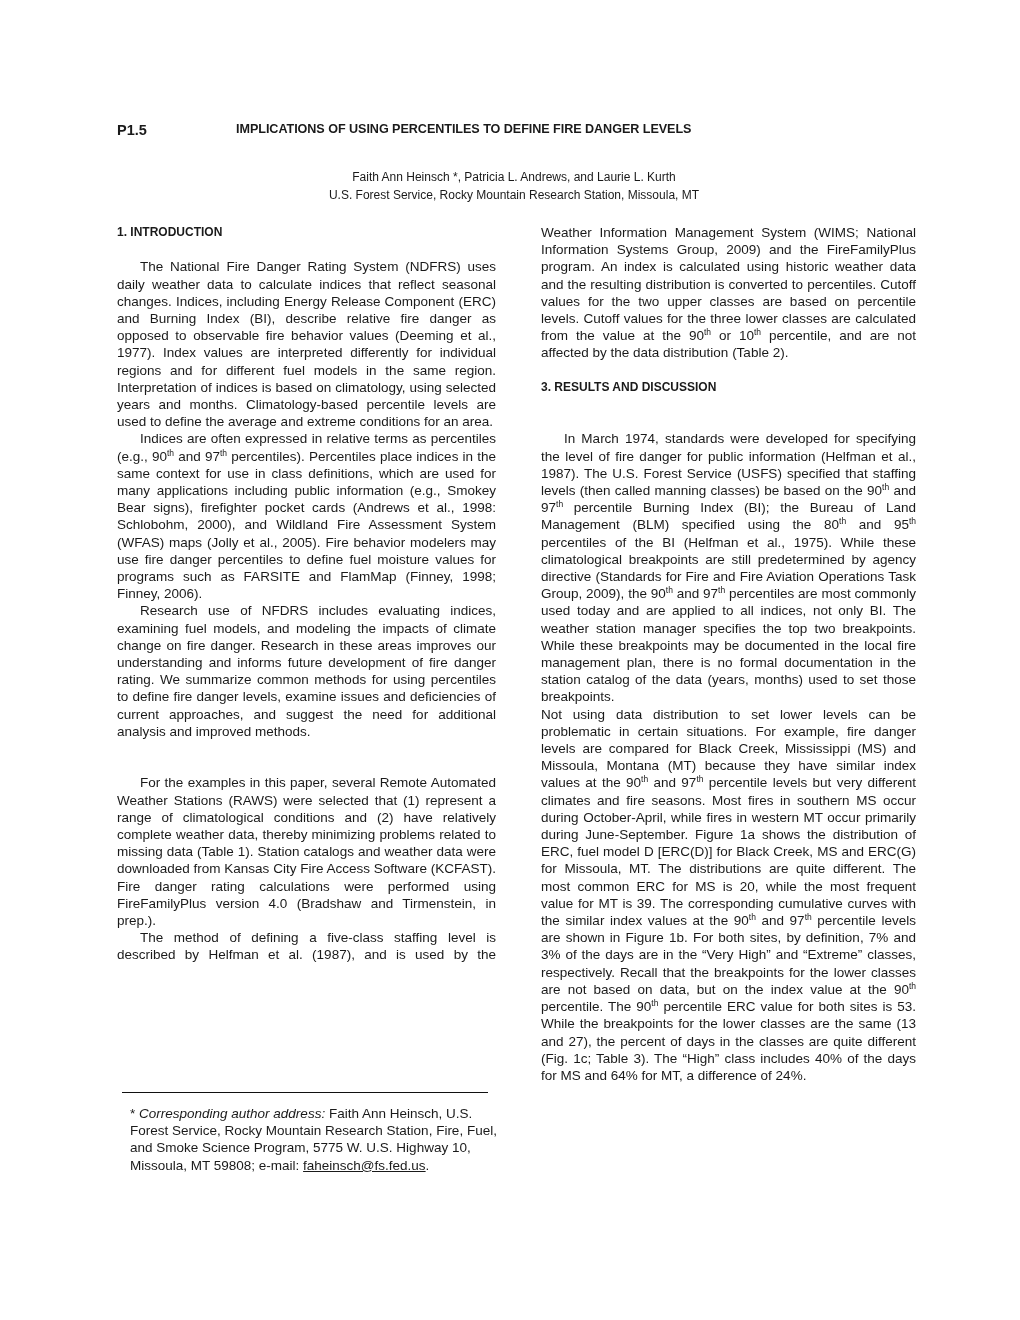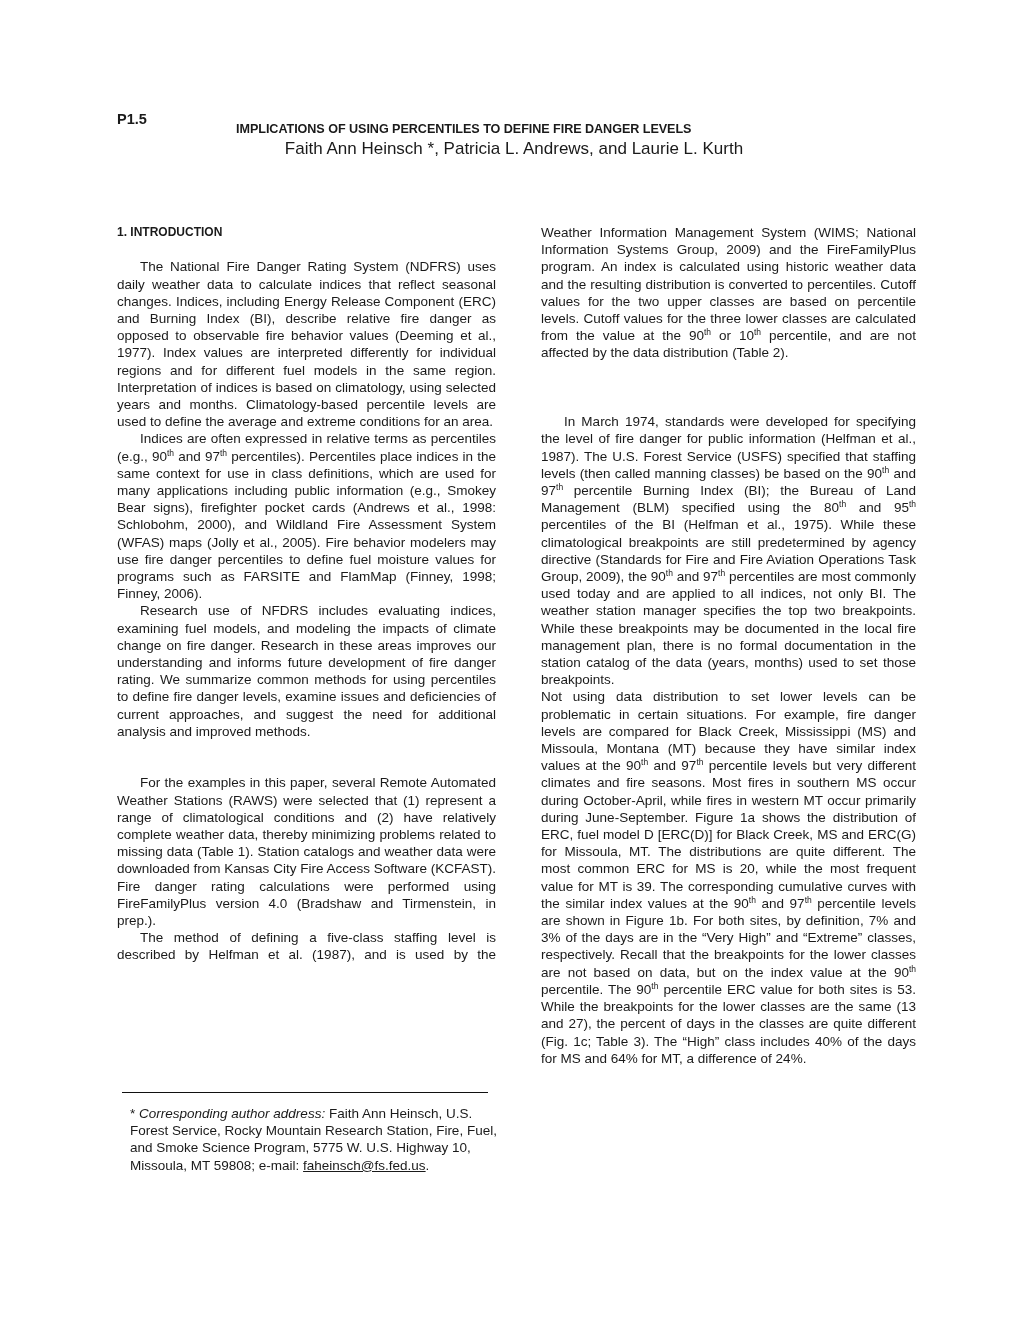--- a/index.html
+++ b/index.html
@@ -11,39 +11,39 @@
       width: 1020px;
       height: 1320px;
       position: relative;
       font-family: "Liberation Sans", sans-serif;
       color: #1a1a1a;
       overflow: hidden;
     }
     .page-id {
       position: absolute;
       left: 117px;
-      top: 111px;
+      top: 122px;
       font-size: 14.5px;
       font-weight: bold;
     }
     .paper-title {
       position: absolute;
       left: 236px;
       top: 122px;
       font-size: 12.6px;
       font-weight: bold;
       letter-spacing: -0.05px;
     }
     .authors {
       position: absolute;
       left: 0;
       width: 1020px;
-      top: 140px;
+      top: 168px;
       text-align: center;
-      font-size: 17px;
+      font-size: 12px;
       line-height: 18px;
     }
     .authors div { padding-left: 8px; }
     .col {
       position: absolute;
       top: 224px;
       font-size: 13.5px;
       line-height: 17.2px;
       text-align: justify;
     }
@@ -96,39 +96,41 @@
 </head>
 <body>
 
 <div>
 
   <div class="page-id">P1.5</div>
   <div class="paper-title">IMPLICATIONS OF USING PERCENTILES TO DEFINE FIRE DANGER LEVELS</div>
 
   <div class="authors">
     <div>Faith Ann Heinsch *, Patricia L. Andrews, and Laurie L. Kurth</div>
+    <div>U.S. Forest Service, Rocky Mountain Research Station, Missoula, MT</div>
   </div>
 
   <div class="col col-left">
     <div class="heading">1. INTRODUCTION</div>
     <div class="gap"></div>
     <p class="indent">The National Fire Danger Rating System (NDFRS) uses daily weather data to calculate indices that reflect seasonal changes. Indices, including Energy Release Component (ERC) and Burning Index (BI), describe relative fire danger as opposed to observable fire behavior values (Deeming et al., 1977). Index values are interpreted differently for individual regions and for different fuel models in the same region. Interpretation of indices is based on climatology, using selected years and months. Climatology-based percentile levels are used to define the average and extreme conditions for an area.</p>
     <p class="indent"><span>Indices are often expressed in relative terms as percentiles (e.g., 90</span><sup>th</sup><span> and 97</span><sup>th</sup><span> percentiles). Percentiles place indices in the same context for use in class definitions, which are used for many applications including public information (e.g., Smokey Bear signs), firefighter pocket cards (Andrews et al., 1998: Schlobohm, 2000), and Wildland Fire Assessment System (WFAS) maps (Jolly et al., 2005). Fire behavior modelers may use fire danger percentiles to define fuel moisture values for programs such as FARSITE and FlamMap (Finney, 1998; Finney, 2006).</span></p>
     <p class="indent">Research use of NFDRS includes evaluating indices, examining fuel models, and modeling the impacts of climate change on fire danger. Research in these areas improves our understanding and informs future development of fire danger rating. We summarize common methods for using percentiles to define fire danger levels, examine issues and deficiencies of current approaches, and suggest the need for additional analysis and improved methods.</p>
     <div class="gap"></div>
     <div class="gap"></div>
     <p class="indent">For the examples in this paper, several Remote Automated Weather Stations (RAWS) were selected that (1) represent a range of climatological conditions and (2) have relatively complete weather data, thereby minimizing problems related to missing data (Table 1). Station catalogs and weather data were downloaded from Kansas City Fire Access Software (KCFAST). Fire danger rating calculations were performed using FireFamilyPlus version 4.0 (Bradshaw and Tirmenstein, in prep.).</p>
     <p class="indent" style="text-align-last: justify;">The method of defining a five-class staffing level is described by Helfman et al. (1987), and is used by the</p>
   </div>
 
   <div class="footnote-rule"></div>
   <div class="footnote"><span>* </span><em>Corresponding author address:</em><span> Faith Ann Heinsch, U.S. Forest Service, Rocky Mountain Research Station, Fire, Fuel, and Smoke Science Program, 5775 W. U.S. Highway 10, Missoula, MT 59808; e-mail: </span><a>faheinsch@fs.fed.us</a><span>.</span></div>
 
   <div class="col col-right">
     <p><span>Weather Information Management System (WIMS; National Information Systems Group, 2009)  and the FireFamilyPlus program. An index is calculated using historic weather data and the resulting distribution is converted to percentiles. Cutoff values for the two upper classes are based on percentile levels. Cutoff values for the three lower classes are calculated from the value at the 90</span><sup>th</sup><span> or 10</span><sup>th</sup><span> percentile, and are not affected by the data distribution (Table 2).</span></p>
     <div class="gap"></div>
+    <div class="heading">3. RESULTS AND DISCUSSION</div>
     <div class="gap"></div>
     <div class="gap"></div>
     <p class="indent"><span>In March 1974, standards were developed for specifying the level of fire danger for public information (Helfman et al., 1987). The U.S. Forest Service (USFS) specified that staffing levels (then called manning classes) be based on the 90</span><sup>th</sup><span> and 97</span><sup>th</sup><span> percentile Burning Index (BI); the Bureau of Land Management (BLM) specified using the 80</span><sup>th</sup><span> and 95</span><sup>th</sup><span> percentiles of the BI (Helfman et al., 1975). While these climatological breakpoints are still predetermined by agency directive (Standards for Fire and Fire Aviation Operations Task Group, 2009), the 90</span><sup>th</sup><span> and 97</span><sup>th</sup><span> percentiles are most commonly used today and are applied to all indices, not only BI. The weather station manager specifies the top two breakpoints. While these breakpoints may be documented in the local fire management plan, there is no formal documentation in the station catalog of the data (years, months) used to set those breakpoints.</span></p>
     <p><span>Not using data distribution to set lower levels can be problematic in certain situations. For example, fire danger levels are compared for Black Creek, Mississippi (MS) and Missoula, Montana (MT) because they have similar index values at the 90</span><sup>th</sup><span> and 97</span><sup>th</sup><span> percentile levels but very different climates and fire seasons. Most fires in southern MS occur during October-April, while fires in western MT occur primarily during June-September. Figure 1a shows the distribution of ERC, fuel model D [ERC(D)] for Black Creek, MS and ERC(G) for Missoula, MT. The distributions are quite different. The most common ERC for MS is 20, while the most frequent value for MT is 39. The corresponding cumulative curves with the similar index values at the 90</span><sup>th</sup><span> and 97</span><sup>th</sup><span> percentile levels are shown in Figure 1b. For both sites, by definition, 7% and 3% of the days are in the “Very High” and “Extreme” classes, respectively. Recall that the breakpoints for the lower classes are not based on data, but on the index value at the 90</span><sup>th</sup><span> percentile. The 90</span><sup>th</sup><span> percentile ERC value for both sites is 53. While the breakpoints for the lower classes are the same (13 and 27), the percent of days in the classes are quite different (Fig. 1c; Table 3). The “High” class includes 40% of the days for MS and 64% for MT, a difference of 24%.</span></p>
   </div>
 
 </div>
 
 </body></html>

